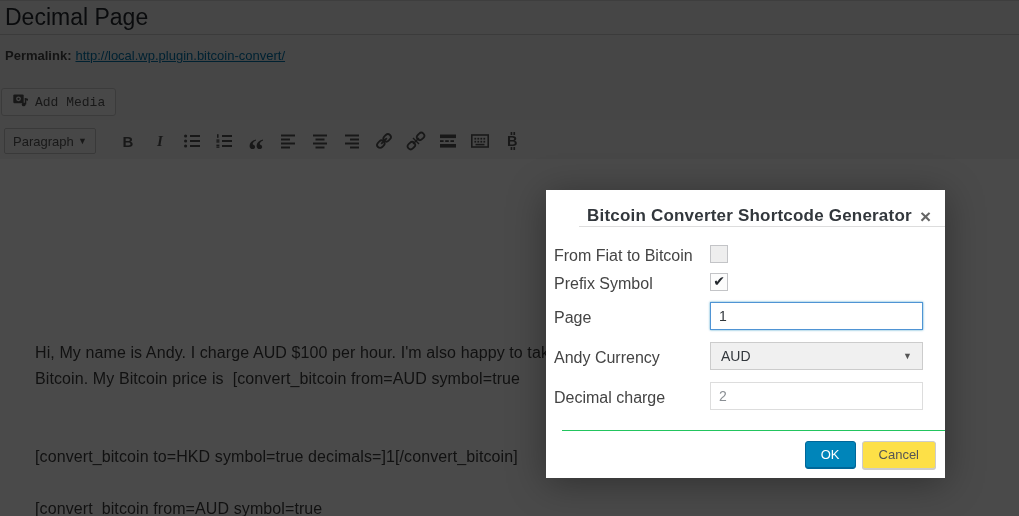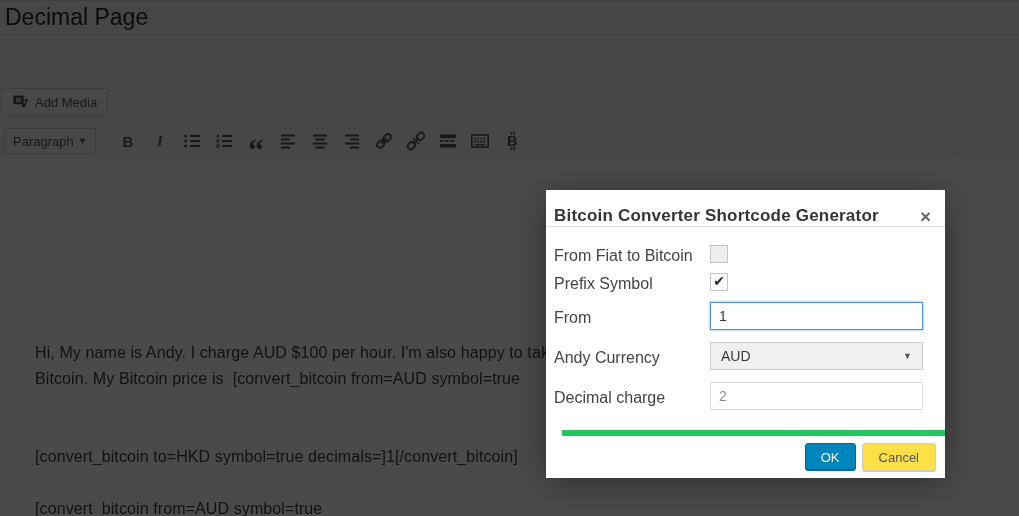--- a/index.html
+++ b/index.html
@@ -10,21 +10,21 @@
   
   .page{position:absolute;inset:0;background:#f1f1f1;border-top:1px solid #d5d5d5;}
   .page-title{position:absolute;left:5px;top:2px;font-size:23px;font-weight:400;color:#23282d;line-height:29px;}
   .title-divider{position:absolute;left:0;top:33px;width:1019px;height:1px;background:#ccc;}
   .permalink-row{position:absolute;left:5px;top:47px;font-size:13px;color:#444;}
   .permalink-row b{font-weight:700;}
   .permalink-row a{color:#0073aa;text-decoration:underline;margin-left:4px;}
   .add-media-btn{
     position:absolute;left:1px;top:87px;height:28px;display:inline-flex;align-items:center;gap:6px;
     background:#f7f7f7;border:1px solid #ccc;border-radius:3px;padding:0 10px;
-    font-size:13px;color:#555;cursor:pointer;font-family:Liberation Sans, sans-serif;
+    font-size:13px;color:#555;cursor:pointer;font-family:Liberation Mono, monospace;
   }
   .toolbar-band{position:absolute;left:0;top:119px;width:1019px;height:39px;background:#f5f5f5;border-bottom:1px solid #dedede;}
   .paragraph-btn{
     position:absolute;left:4px;top:8px;width:92px;height:26px;border:1px solid #c5c5c5;border-radius:2px;
     display:flex;align-items:center;font-size:13px;color:#555;padding:0 8px;box-sizing:border-box;background:transparent;cursor:pointer;
   }
   .paragraph-btn .caret{margin-left:auto;font-size:9px;color:#555;}
   .tb-icons{position:absolute;left:112px;top:8px;display:flex;}
   .tb-btn{width:32px;height:26px;display:flex;align-items:center;justify-content:center;background:transparent;border:0;padding:0;cursor:pointer;color:#555;}
   .tb-btn svg{display:block;}
@@ -33,48 +33,51 @@
   .glyph-q{font-family:"Liberation Serif",serif;font-weight:700;font-size:32px;color:#555;line-height:8px;position:relative;top:9px;}
   .editor-area{position:absolute;left:0;top:158px;width:1019px;height:358px;background:#fff;}
   .ed-line{position:absolute;left:35px;white-space:pre;font-size:16px;line-height:20px;color:#3c3c3c;letter-spacing:.1px;}
   
   .backdrop{position:absolute;inset:0;background:rgba(0,0,0,0.71);z-index:10;}
   
   .modal{
     position:absolute;left:546px;top:190px;width:399px;height:288px;background:#fff;z-index:20;
     box-shadow:0 5px 35px rgba(0,0,0,.35);font-family:"Liberation Sans",sans-serif;
   }
-  .modal-header{height:37px;border-bottom:1px solid #ddd;display:flex;align-items:center;padding:16px 10px 0 8px;box-sizing:border-box;}
+  .modal-header{height:37px;border-bottom:1px solid #ddd;display:flex;align-items:center;padding:16px 10px 0 8px;box-sizing:border-box;margin-left:33px;}
   .modal-title{font-size:17px;font-weight:700;color:#32373c;letter-spacing:.2px;}
   .modal-close{margin-left:auto;background:none;border:0;font-size:19px;font-weight:700;color:#666;cursor:pointer;line-height:1;padding:0 4px;}
   .m-label{position:absolute;left:8px;font-size:16px;color:#444;}
   .m-check{position:absolute;left:164px;width:16px;height:16px;border:1px solid #c3c4c7;background:#eee;box-sizing:content-box;cursor:pointer;
            display:flex;align-items:center;justify-content:center;}
   .m-check.checked{background:#fcfcfc;}
   .m-check .tick{font-size:14px;color:#23282d;line-height:1;position:relative;top:-1px;}
   .m-input{position:absolute;left:164px;width:213px;height:28px;box-sizing:border-box;border:1px solid #ddd;padding:0 8px;
            font-size:14px;color:#32373c;font-family:inherit;background:#fff;}
   .m-input.focused{border:1px solid #4f94d4;box-shadow:0 0 2px rgba(30,140,190,.8);}
   .m-input.muted{color:#8a8f94;}
   .m-select{position:absolute;left:164px;width:213px;height:28px;box-sizing:border-box;border:1px solid #ccc;background:#f0f0f0;
             display:flex;align-items:center;padding:0 10px;font-size:14px;color:#32373c;cursor:pointer;}
   .m-select .caret{margin-left:auto;font-size:9px;color:#555;}
-  .modal-footer{position:absolute;left:0;right:0;top:240px;bottom:0;border-top:6px solid #22c55e;
+  .modal-footer{position:absolute;left:0;right:0;top:240px;bottom:0;border-top:1px solid #22c55e;
                 display:flex;align-items:center;justify-content:flex-end;gap:6px;padding:0 9px;margin-left:16px;}
   .btn{height:28px;border-radius:3px;font-size:13px;font-family:inherit;cursor:pointer;}
   .btn-ok{background:#0085ba;border:1px solid #006799;color:#fff;padding:0 15px;box-shadow:inset 0 -1px 0 #006799;}
   .btn-cancel{background:#fde047;border:1px solid #ccc;color:#555;padding:0 16px;box-shadow:0 1px 0 #ccc;}
 </style>
 </head>
 <body>
 
 <div class="page">
   <div class="page-title">Decimal Page</div>
   <div class="title-divider"></div>
 
+  <div class="permalink-row">
+    <b>Permalink:</b><a href="#">http://local.wp.plugin.bitcoin-convert/</a>
+  </div>
 
   <button class="add-media-btn">
     <span>
       <svg width="17" height="16" viewBox="0 0 20 20">
         <rect x="1" y="3" width="13" height="11" rx="1.5" fill="#555"></rect>
         <circle cx="7.5" cy="8.5" r="3" fill="#f7f7f7"></circle>
         <circle cx="7.5" cy="8.5" r="1.4" fill="#555"></circle>
         <circle cx="14" cy="15.5" r="2.4" fill="#555"></circle>
         <rect x="15.4" y="7.5" width="1.8" height="8" fill="#555"></rect>
         <path d="M15.4 7.5 l4 1 v2.4 l-4 -1 z" fill="#555"></path>
@@ -218,21 +221,21 @@
   </div>
 
   <div class="m-label" style="top:57px">From Fiat to Bitcoin</div>
   <div class="m-check" style="top:55px"></div>
 
   <div class="m-label" style="top:85px">Prefix Symbol</div>
   <div class="m-check checked" style="top:83px">
     <span class="tick">✔</span>
   </div>
 
-  <div class="m-label" style="top:119px">From</div>
+  <div class="m-label" style="top:119px">Page</div>
   <input class="m-input focused" style="top: 112px;" value="1">
 
   <div class="m-label" style="top:159px">Andy Currency</div>
   <div class="m-select" style="top:152px">
     <span>AUD</span>
     <span class="caret">▼</span>
   </div>
 
   <div class="m-label" style="top:199px">Decimal charge</div>
   <input class="m-input muted" style="top: 192px;" value="2">

